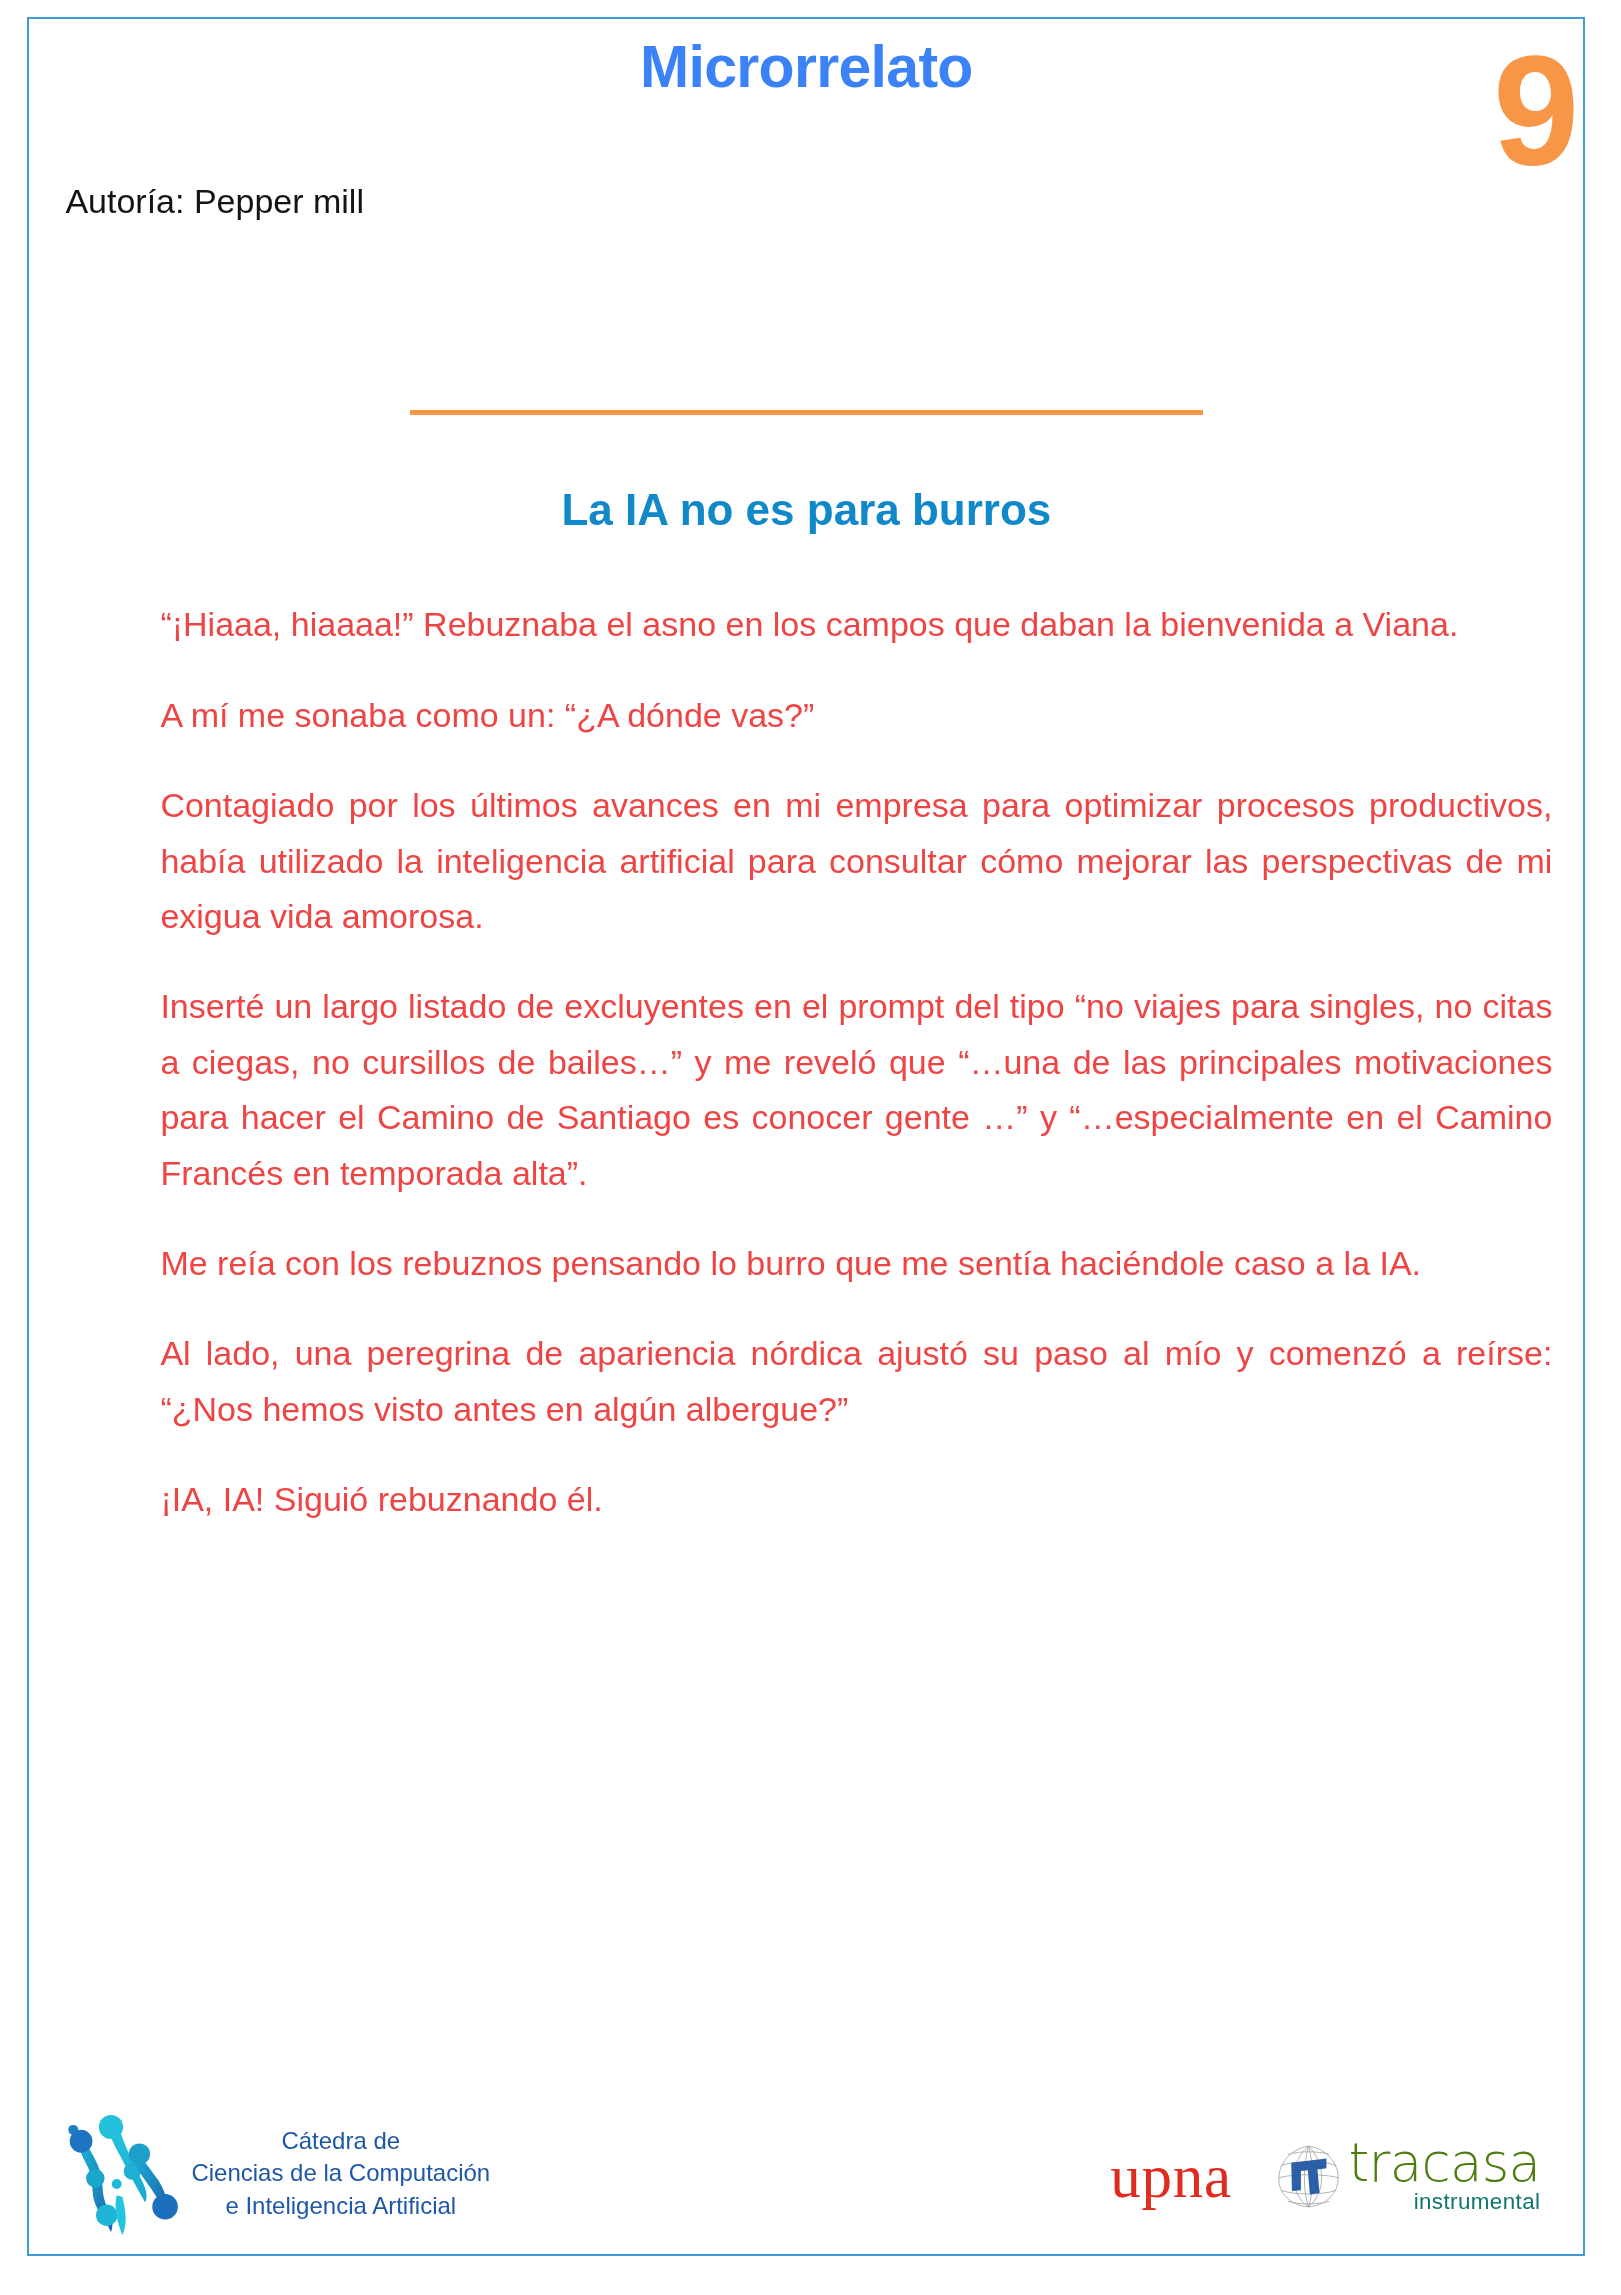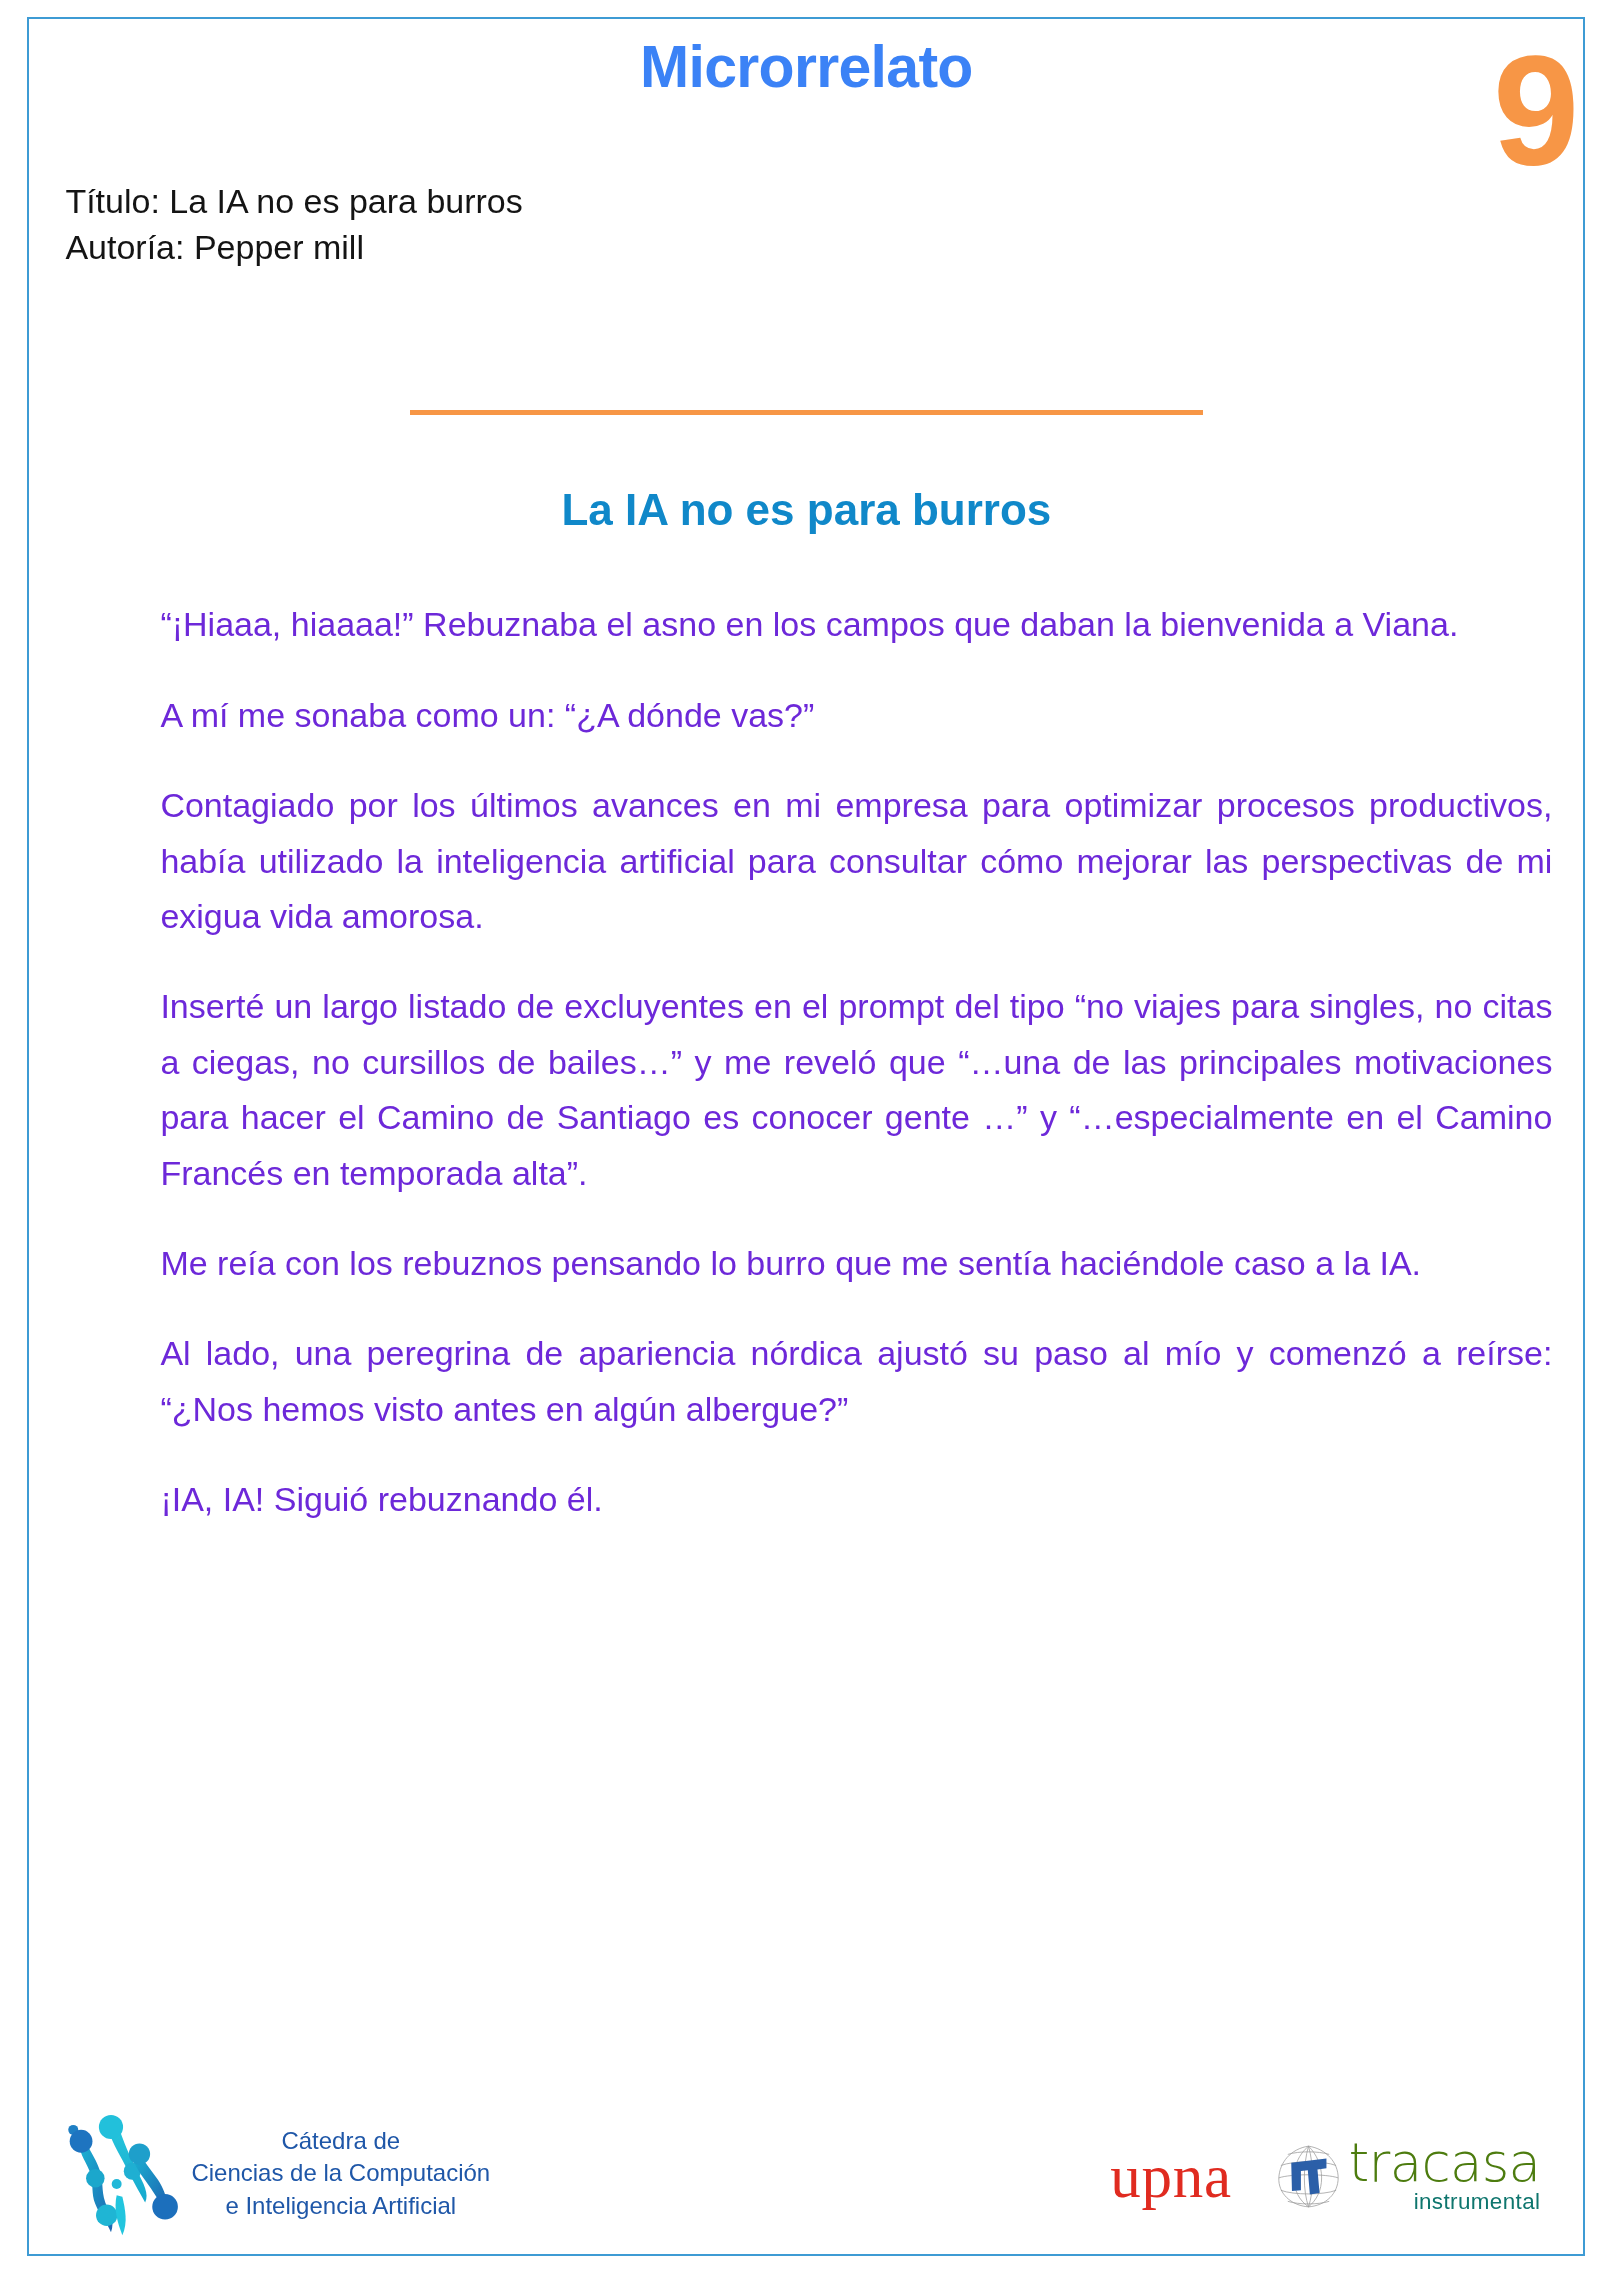--- a/index.html
+++ b/index.html
@@ -88,21 +88,21 @@
     color: #1088C9;
   }
 
   .body-text {
     position: absolute;
     left: 131px;
     top: 578px;
     width: 1392px;
     font-size: 34px;
     line-height: 1.63;
-    color: #6d28d9;
+    color: #ef4444;
     text-align: justify;
     text-justify: inter-word;
   }
   .para { margin: 0 0 35px 0; }
   .para:last-child { margin-bottom: 0; }
   .para.no-justify { text-align: left; }
 
   
   .footer {
     position: absolute;
@@ -171,21 +171,20 @@
 <body>
 
 <div class="page">
 
   <div class="header">
     <div class="doc-title">Microrrelato</div>
 
     <div class="issue-number">9</div>
 
     <div class="meta">
-      <div class="meta-line">Título: La IA no es para burros</div>
       <div class="meta-line">Autoría: Pepper mill</div>
     </div>
   </div>
 
   <div class="divider-wrap">
     <div class="divider"></div>
   </div>
 
   <div class="story-title">La IA no es para burros</div>
 

